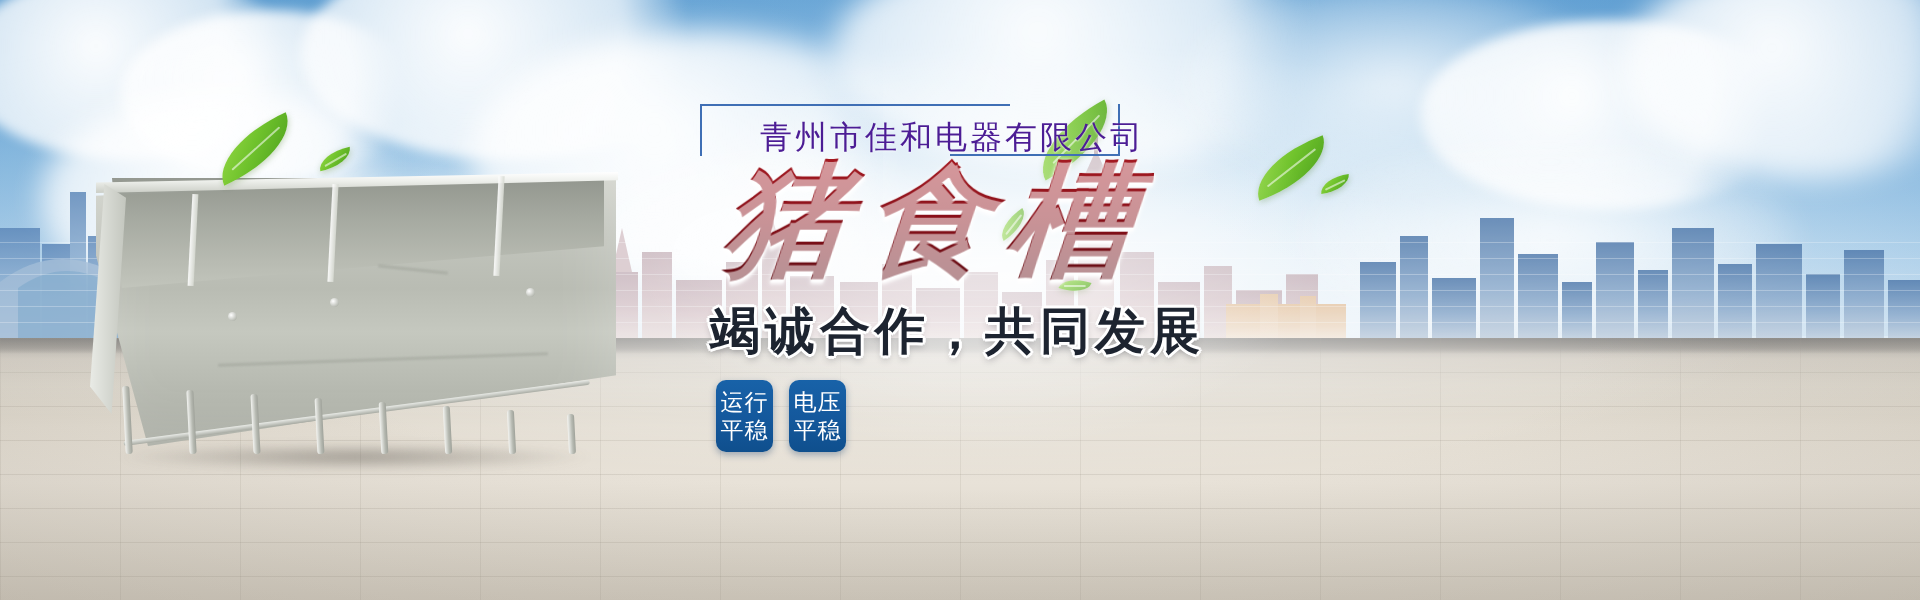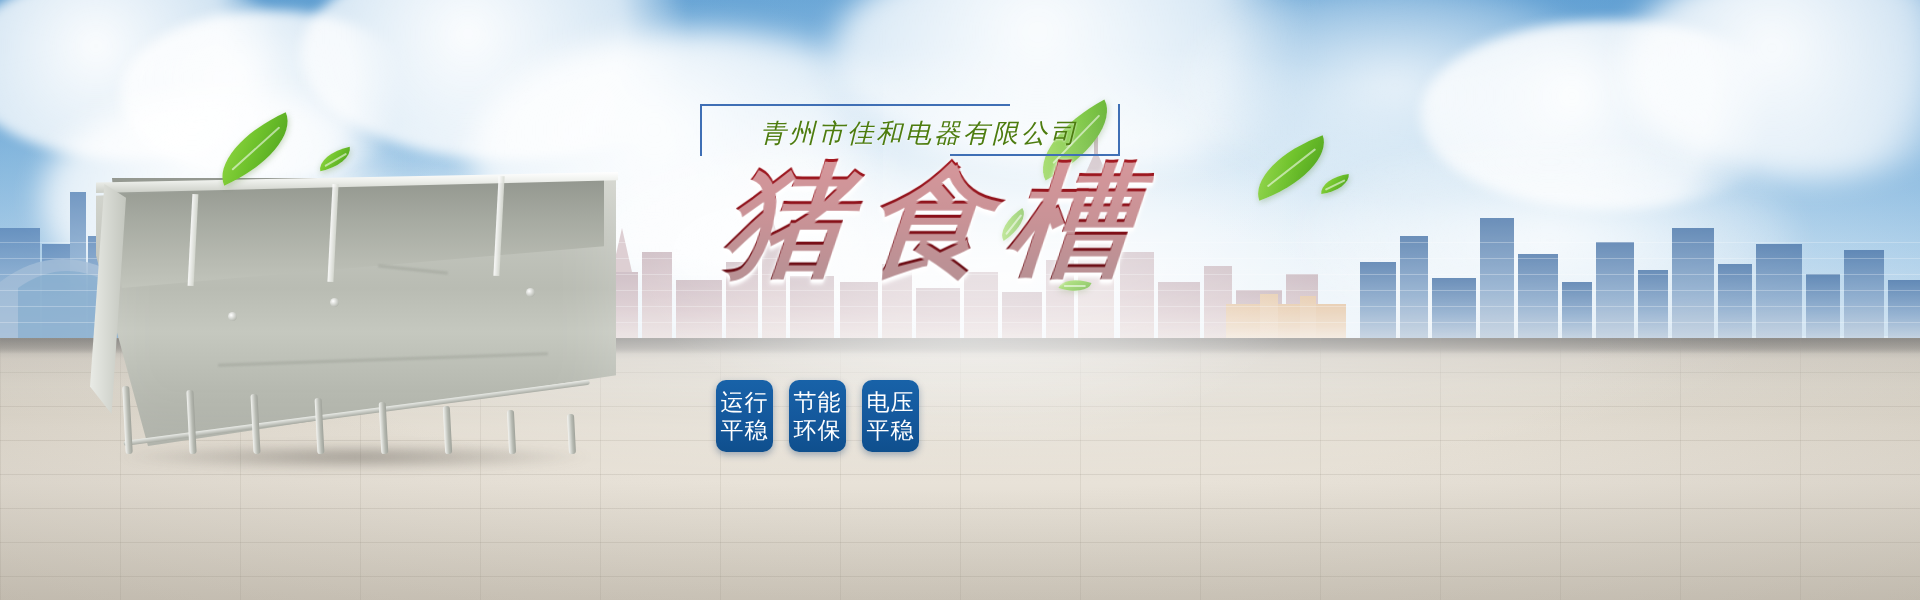--- a/index.html
+++ b/index.html
@@ -216,27 +216,26 @@
     position:absolute;
     left: 250px; top: 8px;
     width: 170px; height: 52px;
     border: 2px solid #3f6fb5;
     border-left: none;
     border-top: none;
   }
   .brand-name {
     position:absolute;
     left: 60px; top: 20px;
-    font-size: 26px;
+    font-size: 32px;
     letter-spacing: 3px;
-    color: #4d7c0f;
+    color: #4c1d95;
     font-family: "DejaVu Sans", "Liberation Sans", sans-serif;
     white-space: nowrap;
     text-shadow: 0 1px 2px rgba(255,255,255,0.7);
-    font-style: italic;
   }
 
   
   .headline {
     position: absolute;
     left: 24px;
     top: 58px;
     font-size: 124px;
     line-height: 1.06;
     letter-spacing: 18px;
@@ -499,30 +498,27 @@
   <div class="copy">
 
     <div class="brand-row">
       <div class="bracket"></div>
       <div class="bracket-b"></div>
       <div class="brand-name">青州市佳和电器有限公司</div>
     </div>
 
     <div class="headline">猪食槽</div>
 
+    <div class="subtitle">竭诚合作，共同发展</div>
 
     <div class="badges">
       <div class="badge">
         <span>运行</span>
         <span>平稳</span>
       </div>
       <div class="badge">
-        <span>节能</span>
-        <span>环保</span>
-      </div>
-      <div class="badge">
         <span>电压</span>
         <span>平稳</span>
       </div>
     </div>
 
   </div>
 </div>
 
 </body></html>

